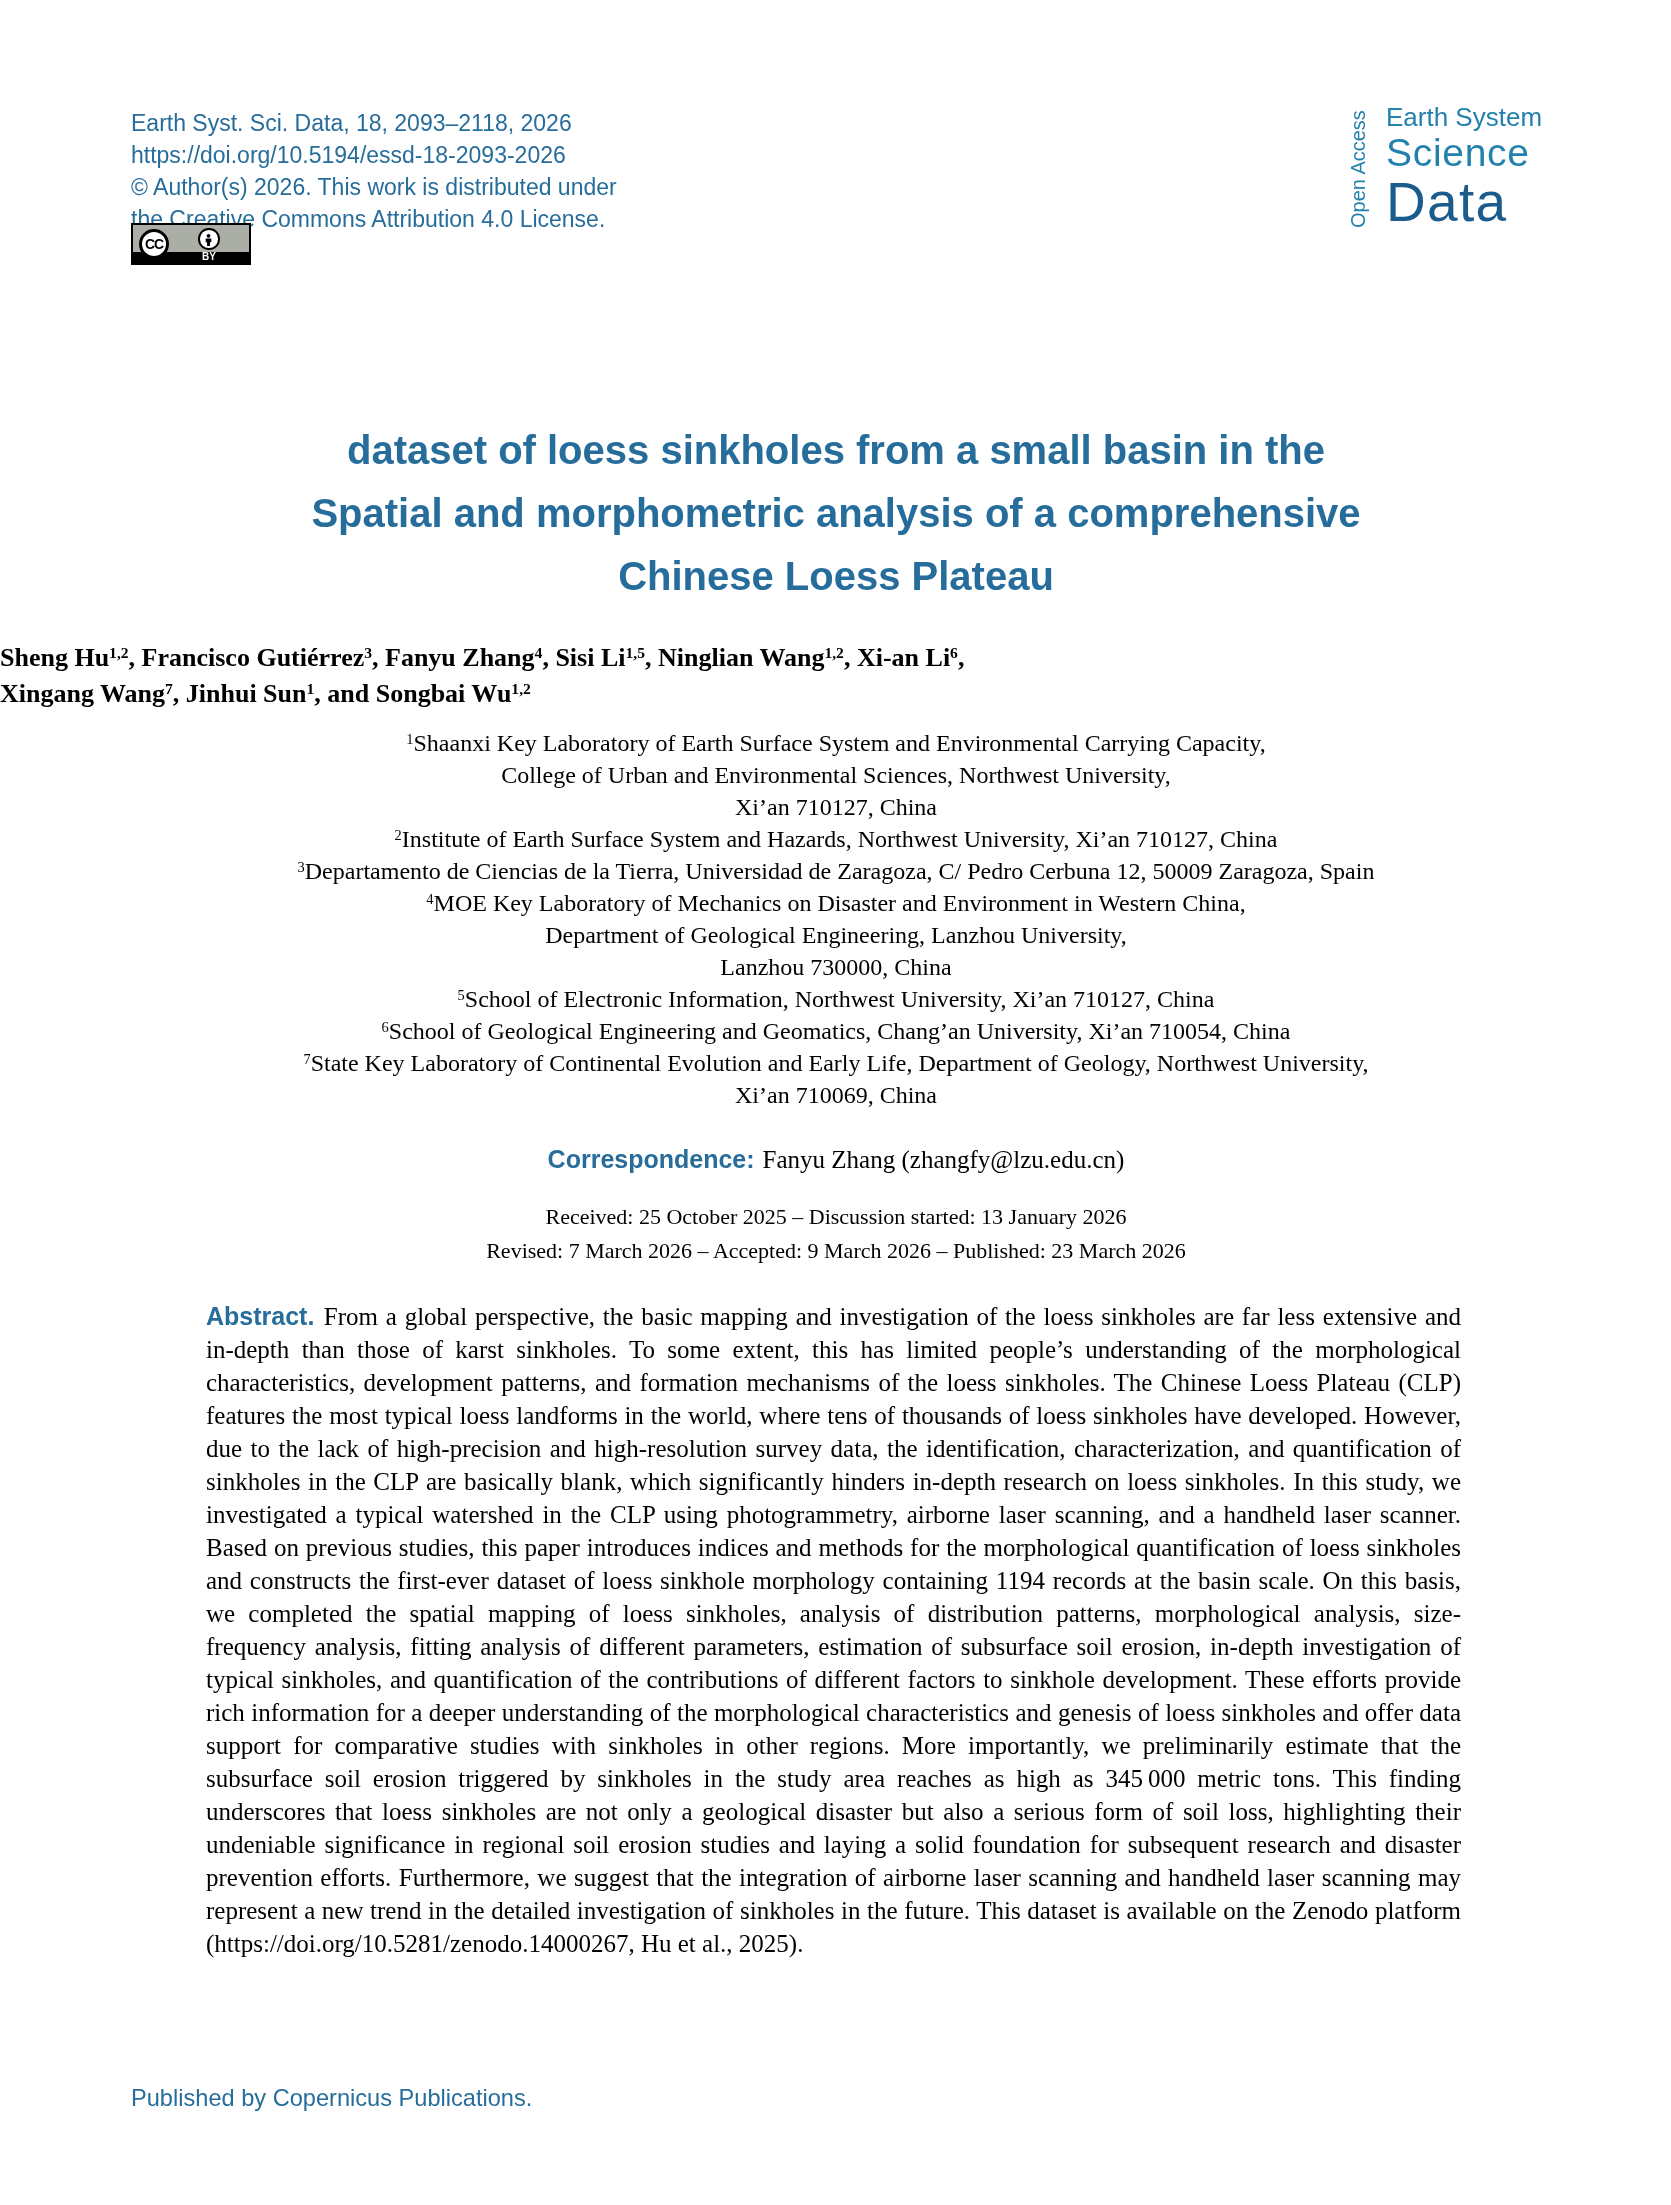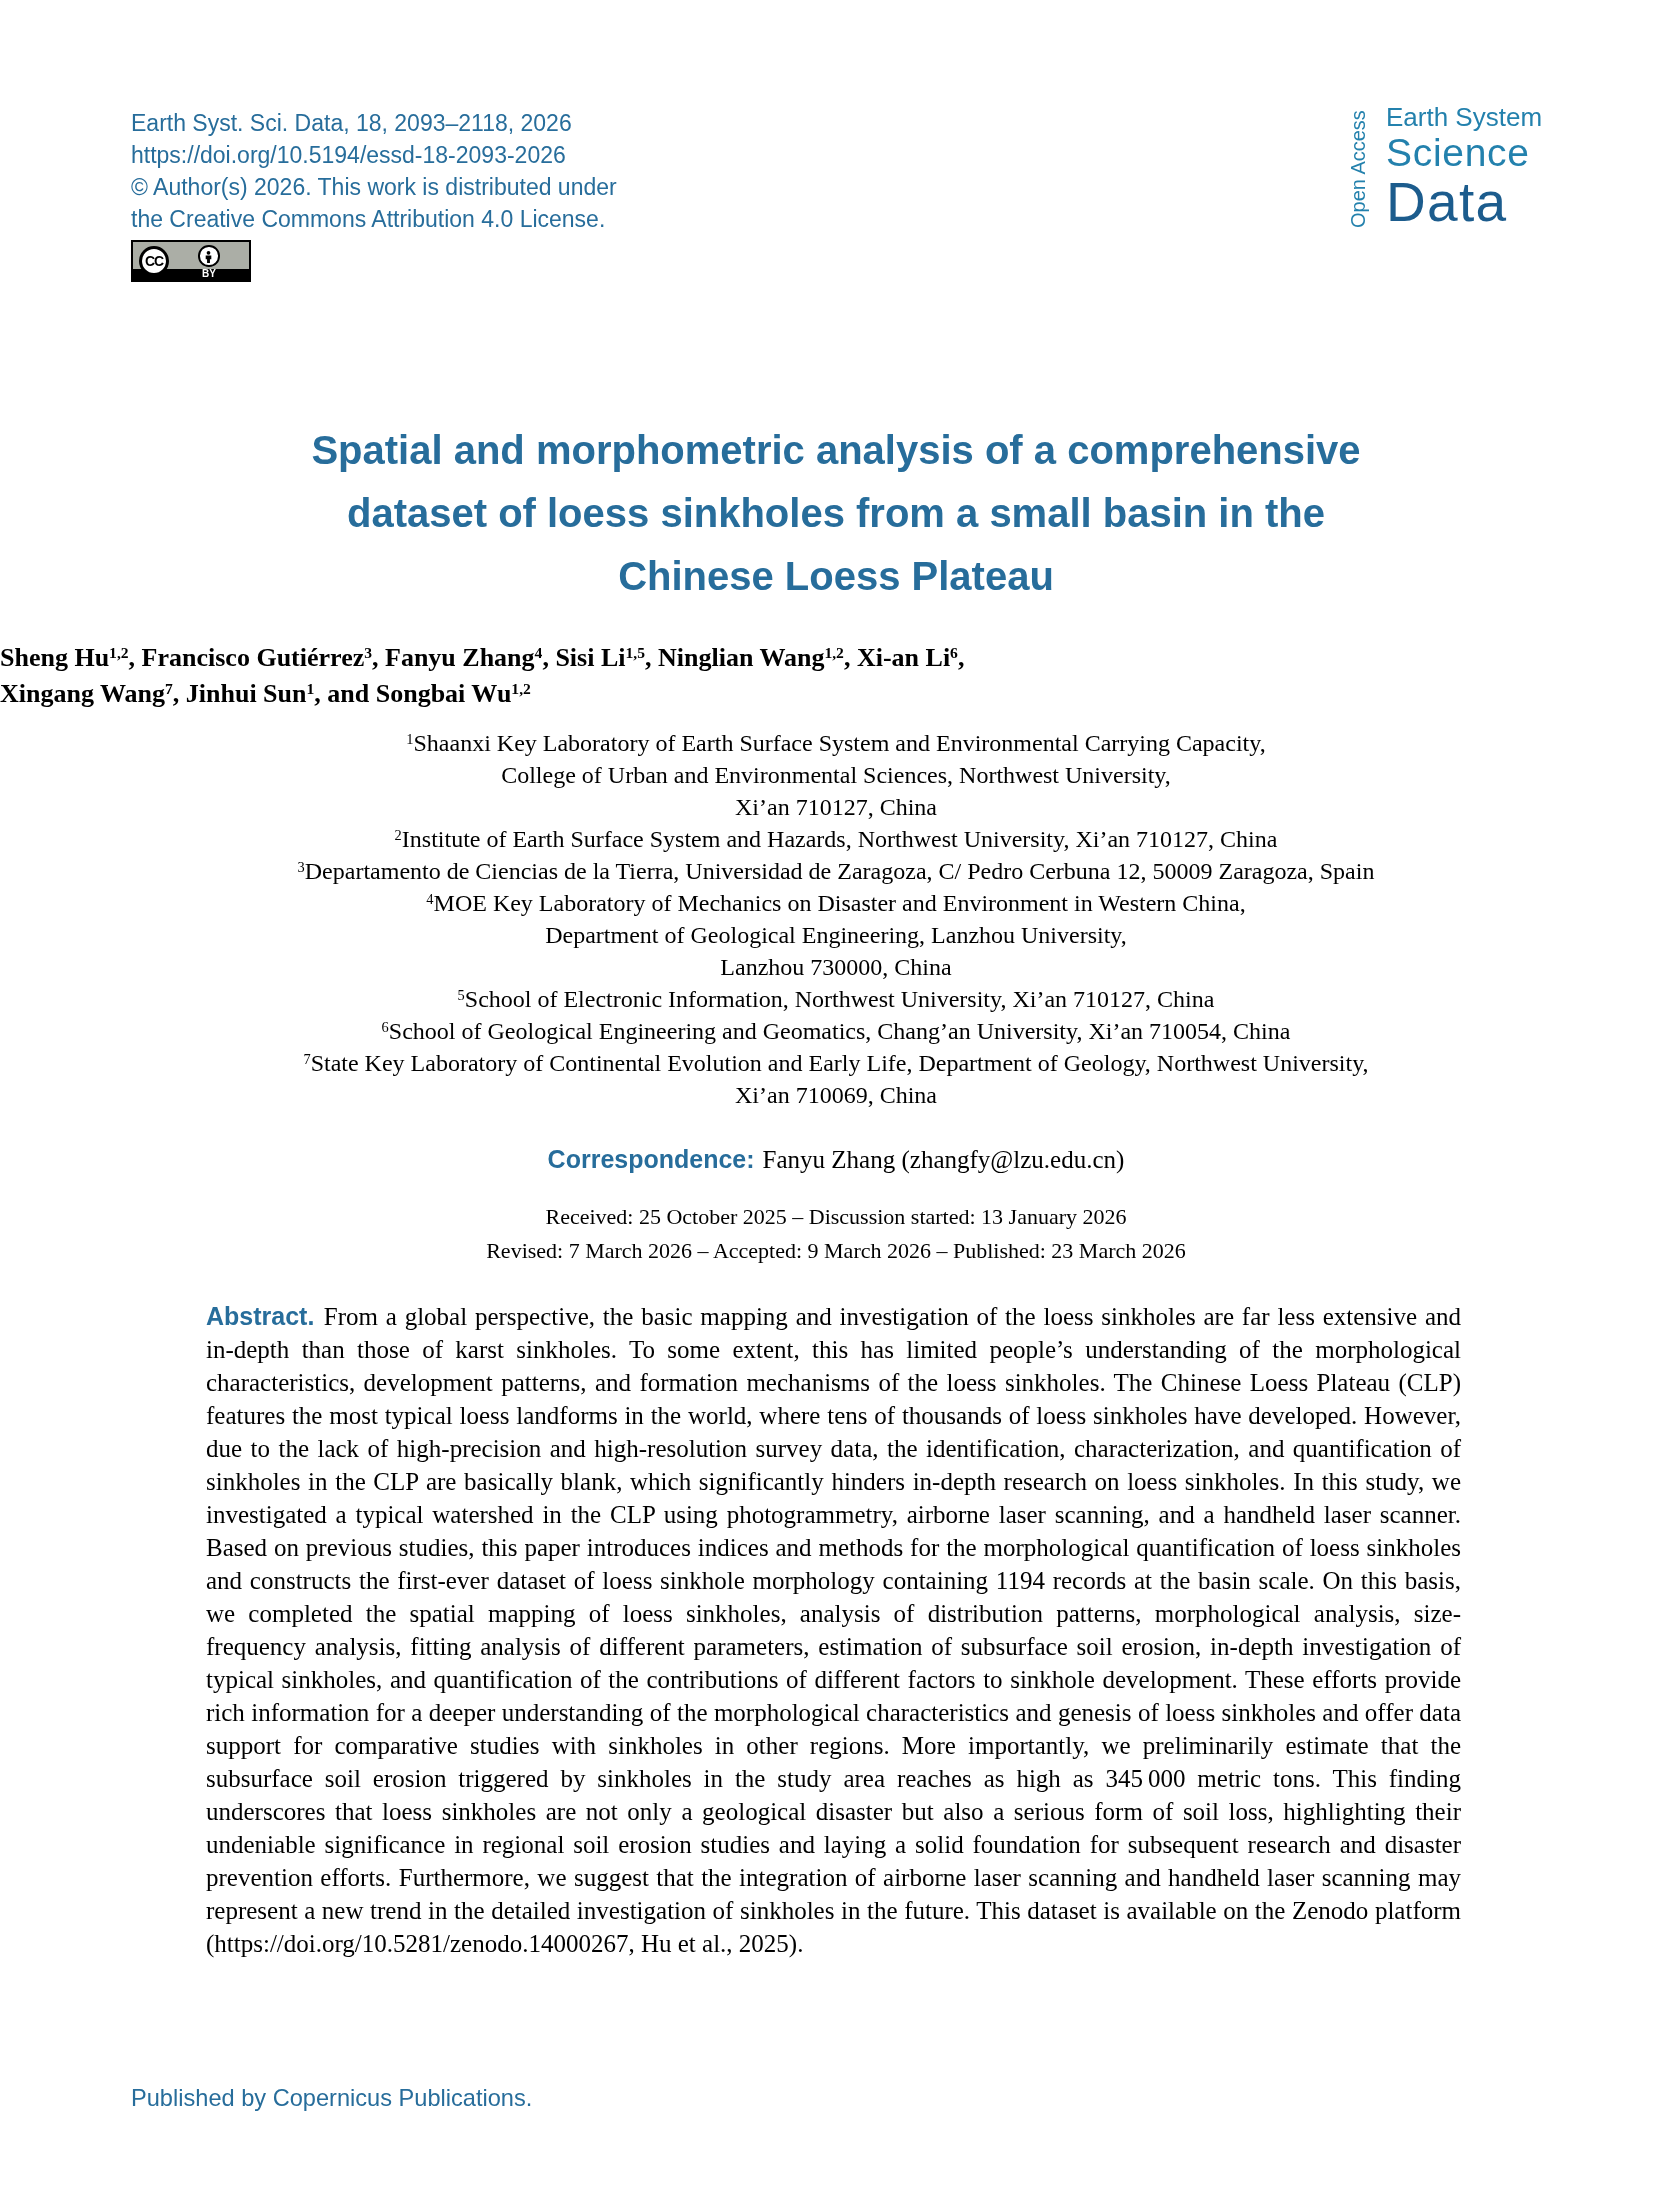--- a/index.html
+++ b/index.html
@@ -20,21 +20,21 @@
     font-family: "Liberation Sans", sans-serif;
     font-size: 23px;
     line-height: 32px;
     color: #276d9b;
     white-space: nowrap;
   }
   
   .badge {
     position: absolute;
     left: 131px;
-    top: 240px;
+    top: 223px;
     width: 116px;
     height: 38px;
     background: #abaea6;
     border: 2px solid #000;
     box-sizing: content-box;
   }
   .badge-strip {
     position: absolute;
     left: 0; bottom: 0;
     width: 100%; height: 10.8px;
@@ -212,22 +212,22 @@
   <div>
     <div class="logo-oa">Open Access</div>
     <div class="logo-text">
       <div class="logo-l1">Earth System</div>
       <div class="logo-l2">Science</div>
       <div class="logo-l3">Data</div>
     </div>
   </div>
 
   <div class="paper-title">
+      <div>dataset of loess sinkholes from a small basin in the</div>
       <div>Spatial and morphometric analysis of a comprehensive</div>
-      <div>dataset of loess sinkholes from a small basin in the</div>
       <div>Chinese Loess Plateau</div>
     </div>
 
   <div class="authors">
     <div>Sheng Hu<sup>1,2</sup>, Francisco Gutiérrez<sup>3</sup>, Fanyu Zhang<sup>4</sup>, Sisi Li<sup>1,5</sup>, Ninglian Wang<sup>1,2</sup>, Xi-an Li<sup>6</sup>,</div>
     <div>Xingang Wang<sup>7</sup>, Jinhui Sun<sup>1</sup>, and Songbai Wu<sup>1,2</sup></div>
   </div>
 
   <div class="affiliations">
       <div><sup>1</sup>Shaanxi Key Laboratory of Earth Surface System and Environmental Carrying Capacity,</div>

